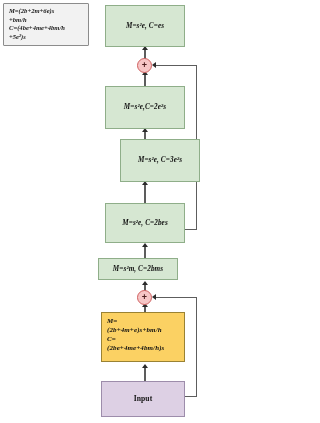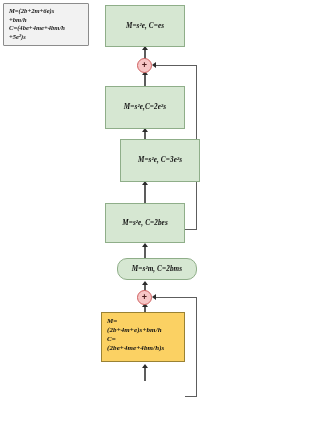--- a/index.html
+++ b/index.html
@@ -81,21 +81,21 @@
     border: 1px solid #9d8dab;
     font-size: 7.6px;
     font-style: normal;
   }
 
   
   #box-top      { left: 105px; top: 5px;   width: 80px; height: 42px; }
   #box-2e2s     { left: 105px; top: 86px;  width: 80px; height: 43px; }
   #box-3e2s     { left: 120px; top: 139px; width: 80px; height: 43px; }
   #box-2bes     { left: 105px; top: 203px; width: 80px; height: 40px; }
-  #box-2bms     { left: 117px; top: 258px; width: 80px; height: 22px; border-radius: 10px; }
+  #box-2bms     { left: 98px; top: 258px; width: 80px; height: 22px; }
   #box-orange   { left: 101px; top: 312px; width: 84px; height: 50px; }
   #box-input    { left: 101px; top: 381px; width: 84px; height: 36px; }
 
   
   .sum {
     position: absolute;
     width: 15px;
     height: 15px;
     border-radius: 50%;
     background: #f6c6c6;
@@ -200,14 +200,15 @@
 
   <div class="sum" id="sum-bottom">+</div>
 
   <div class="node orange" id="box-orange">
     <div>M=</div>
     <div>(2b+4m+e)s+bm/h</div>
     <div>C=</div>
     <div>(2be+4me+4bm/h)s</div>
   </div>
 
+  <div class="node purple" id="box-input">Input</div>
 
 </div>
 
 </body></html>

